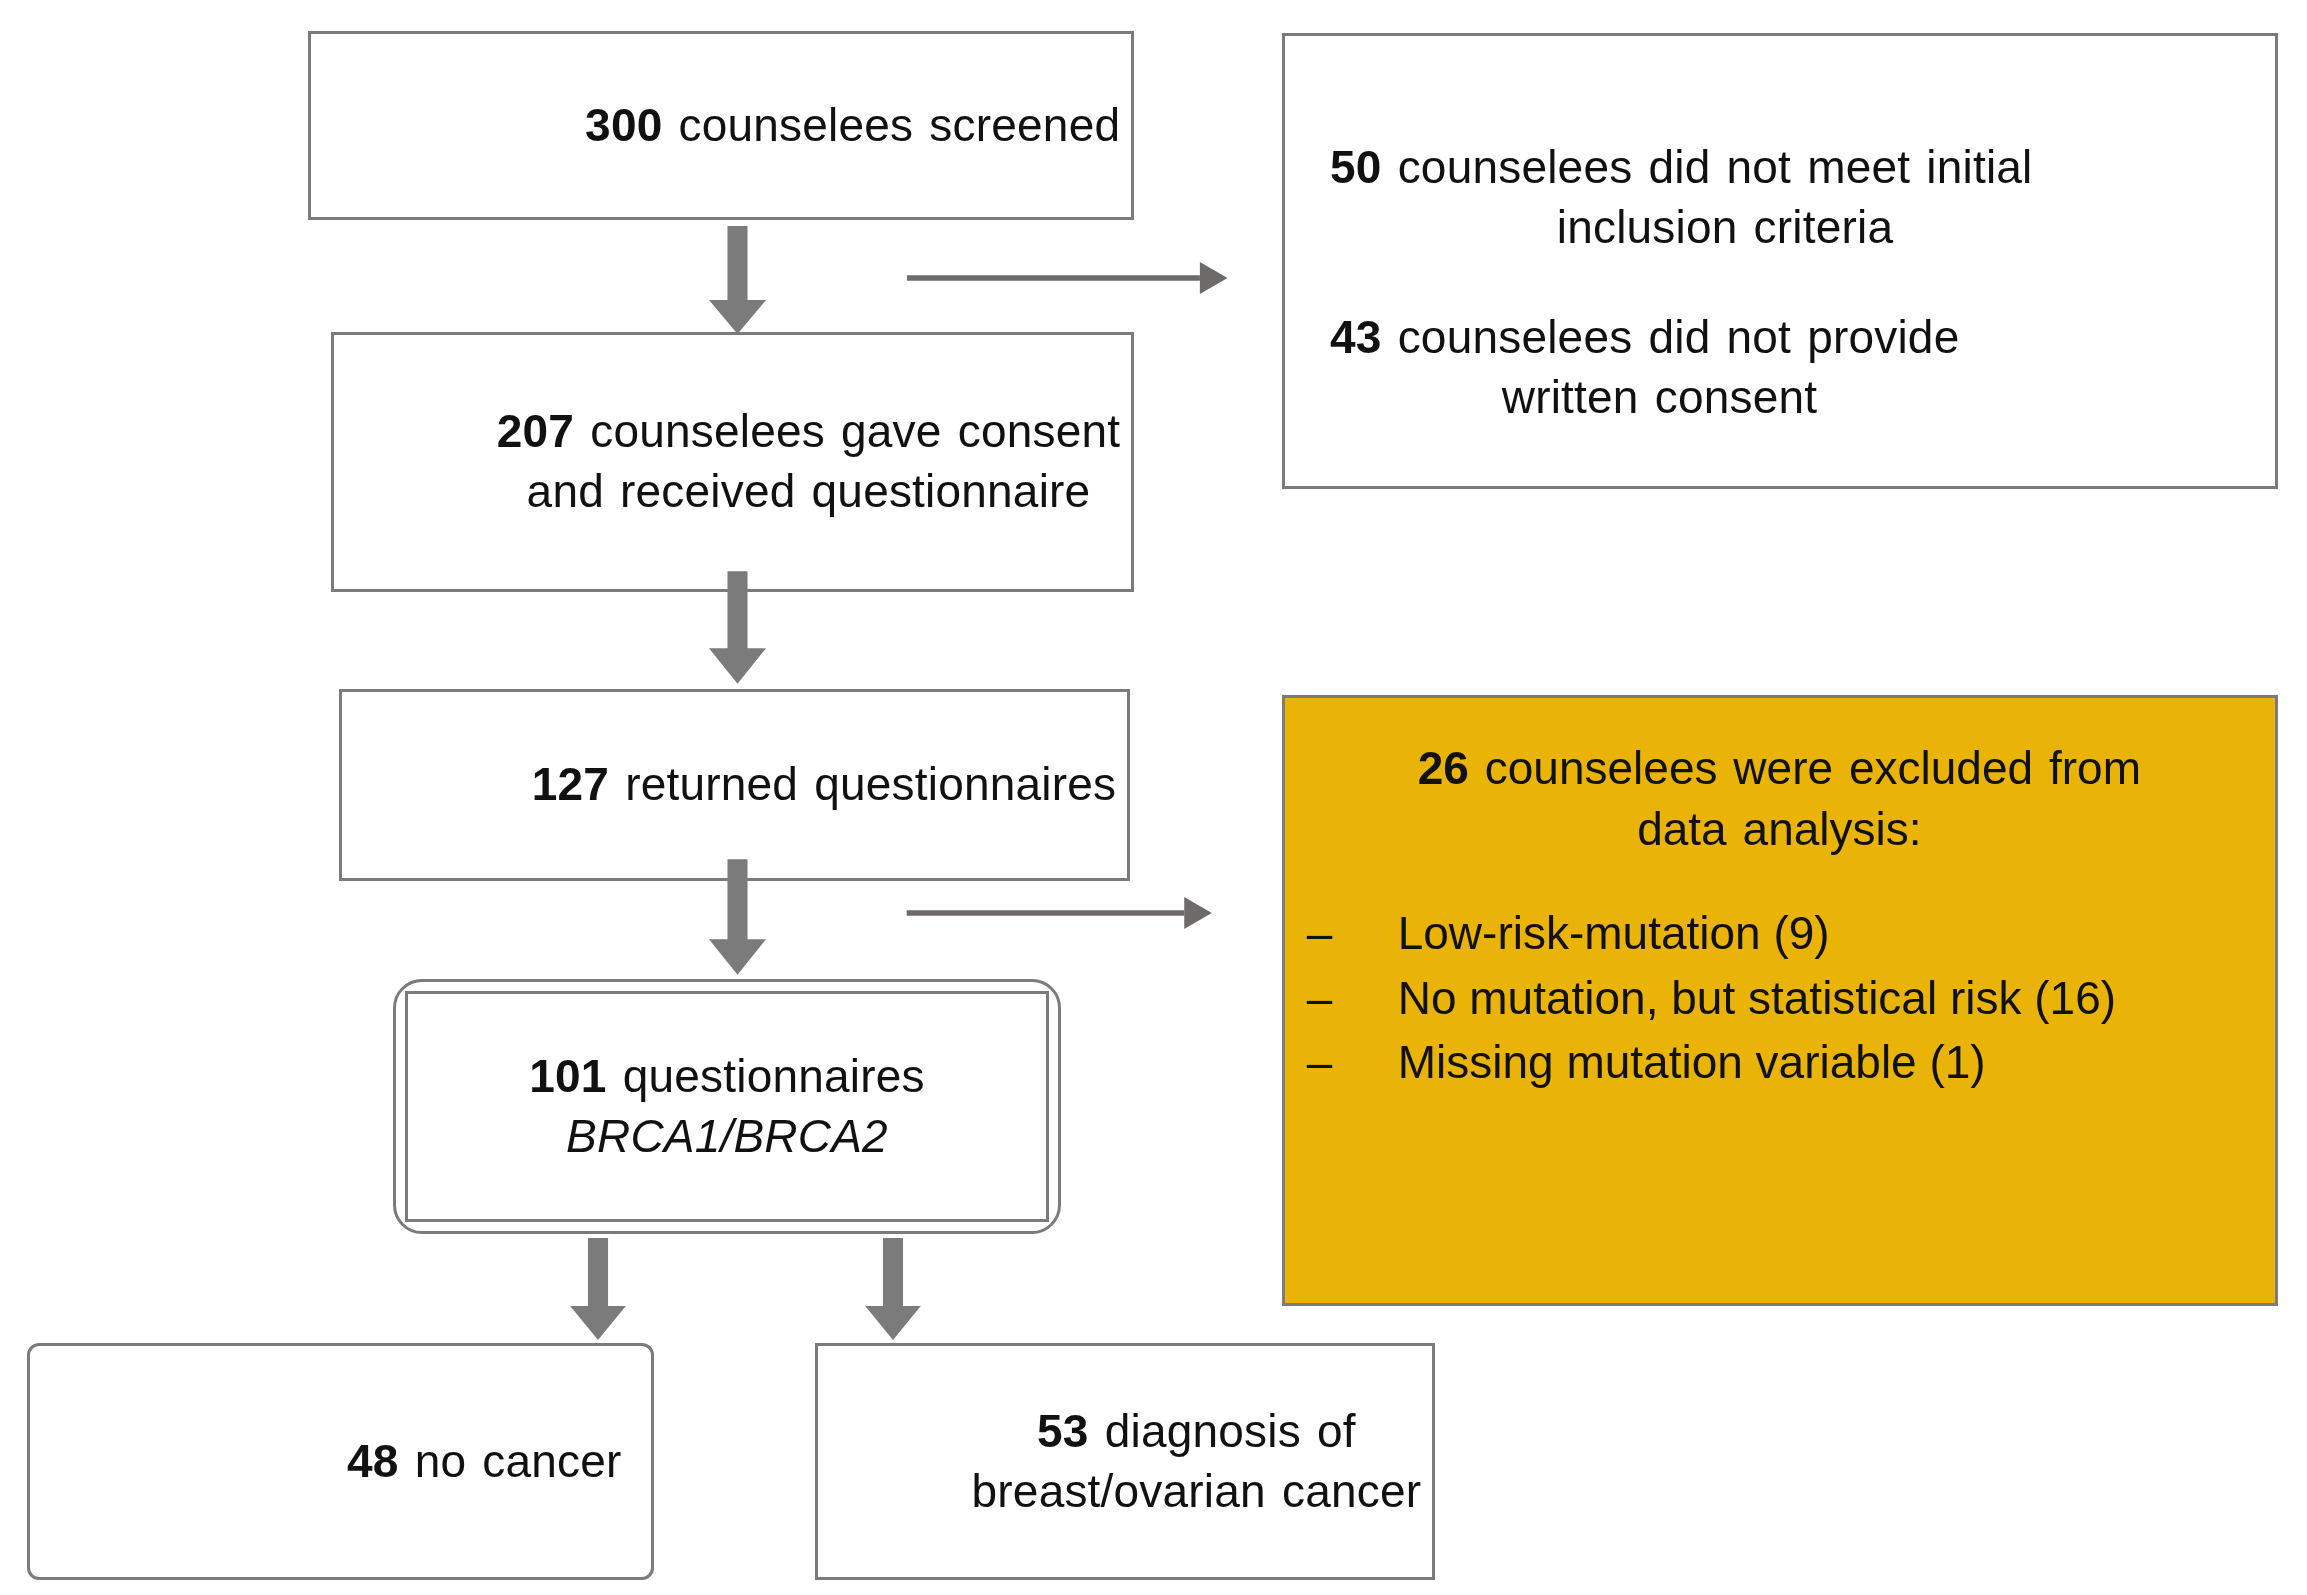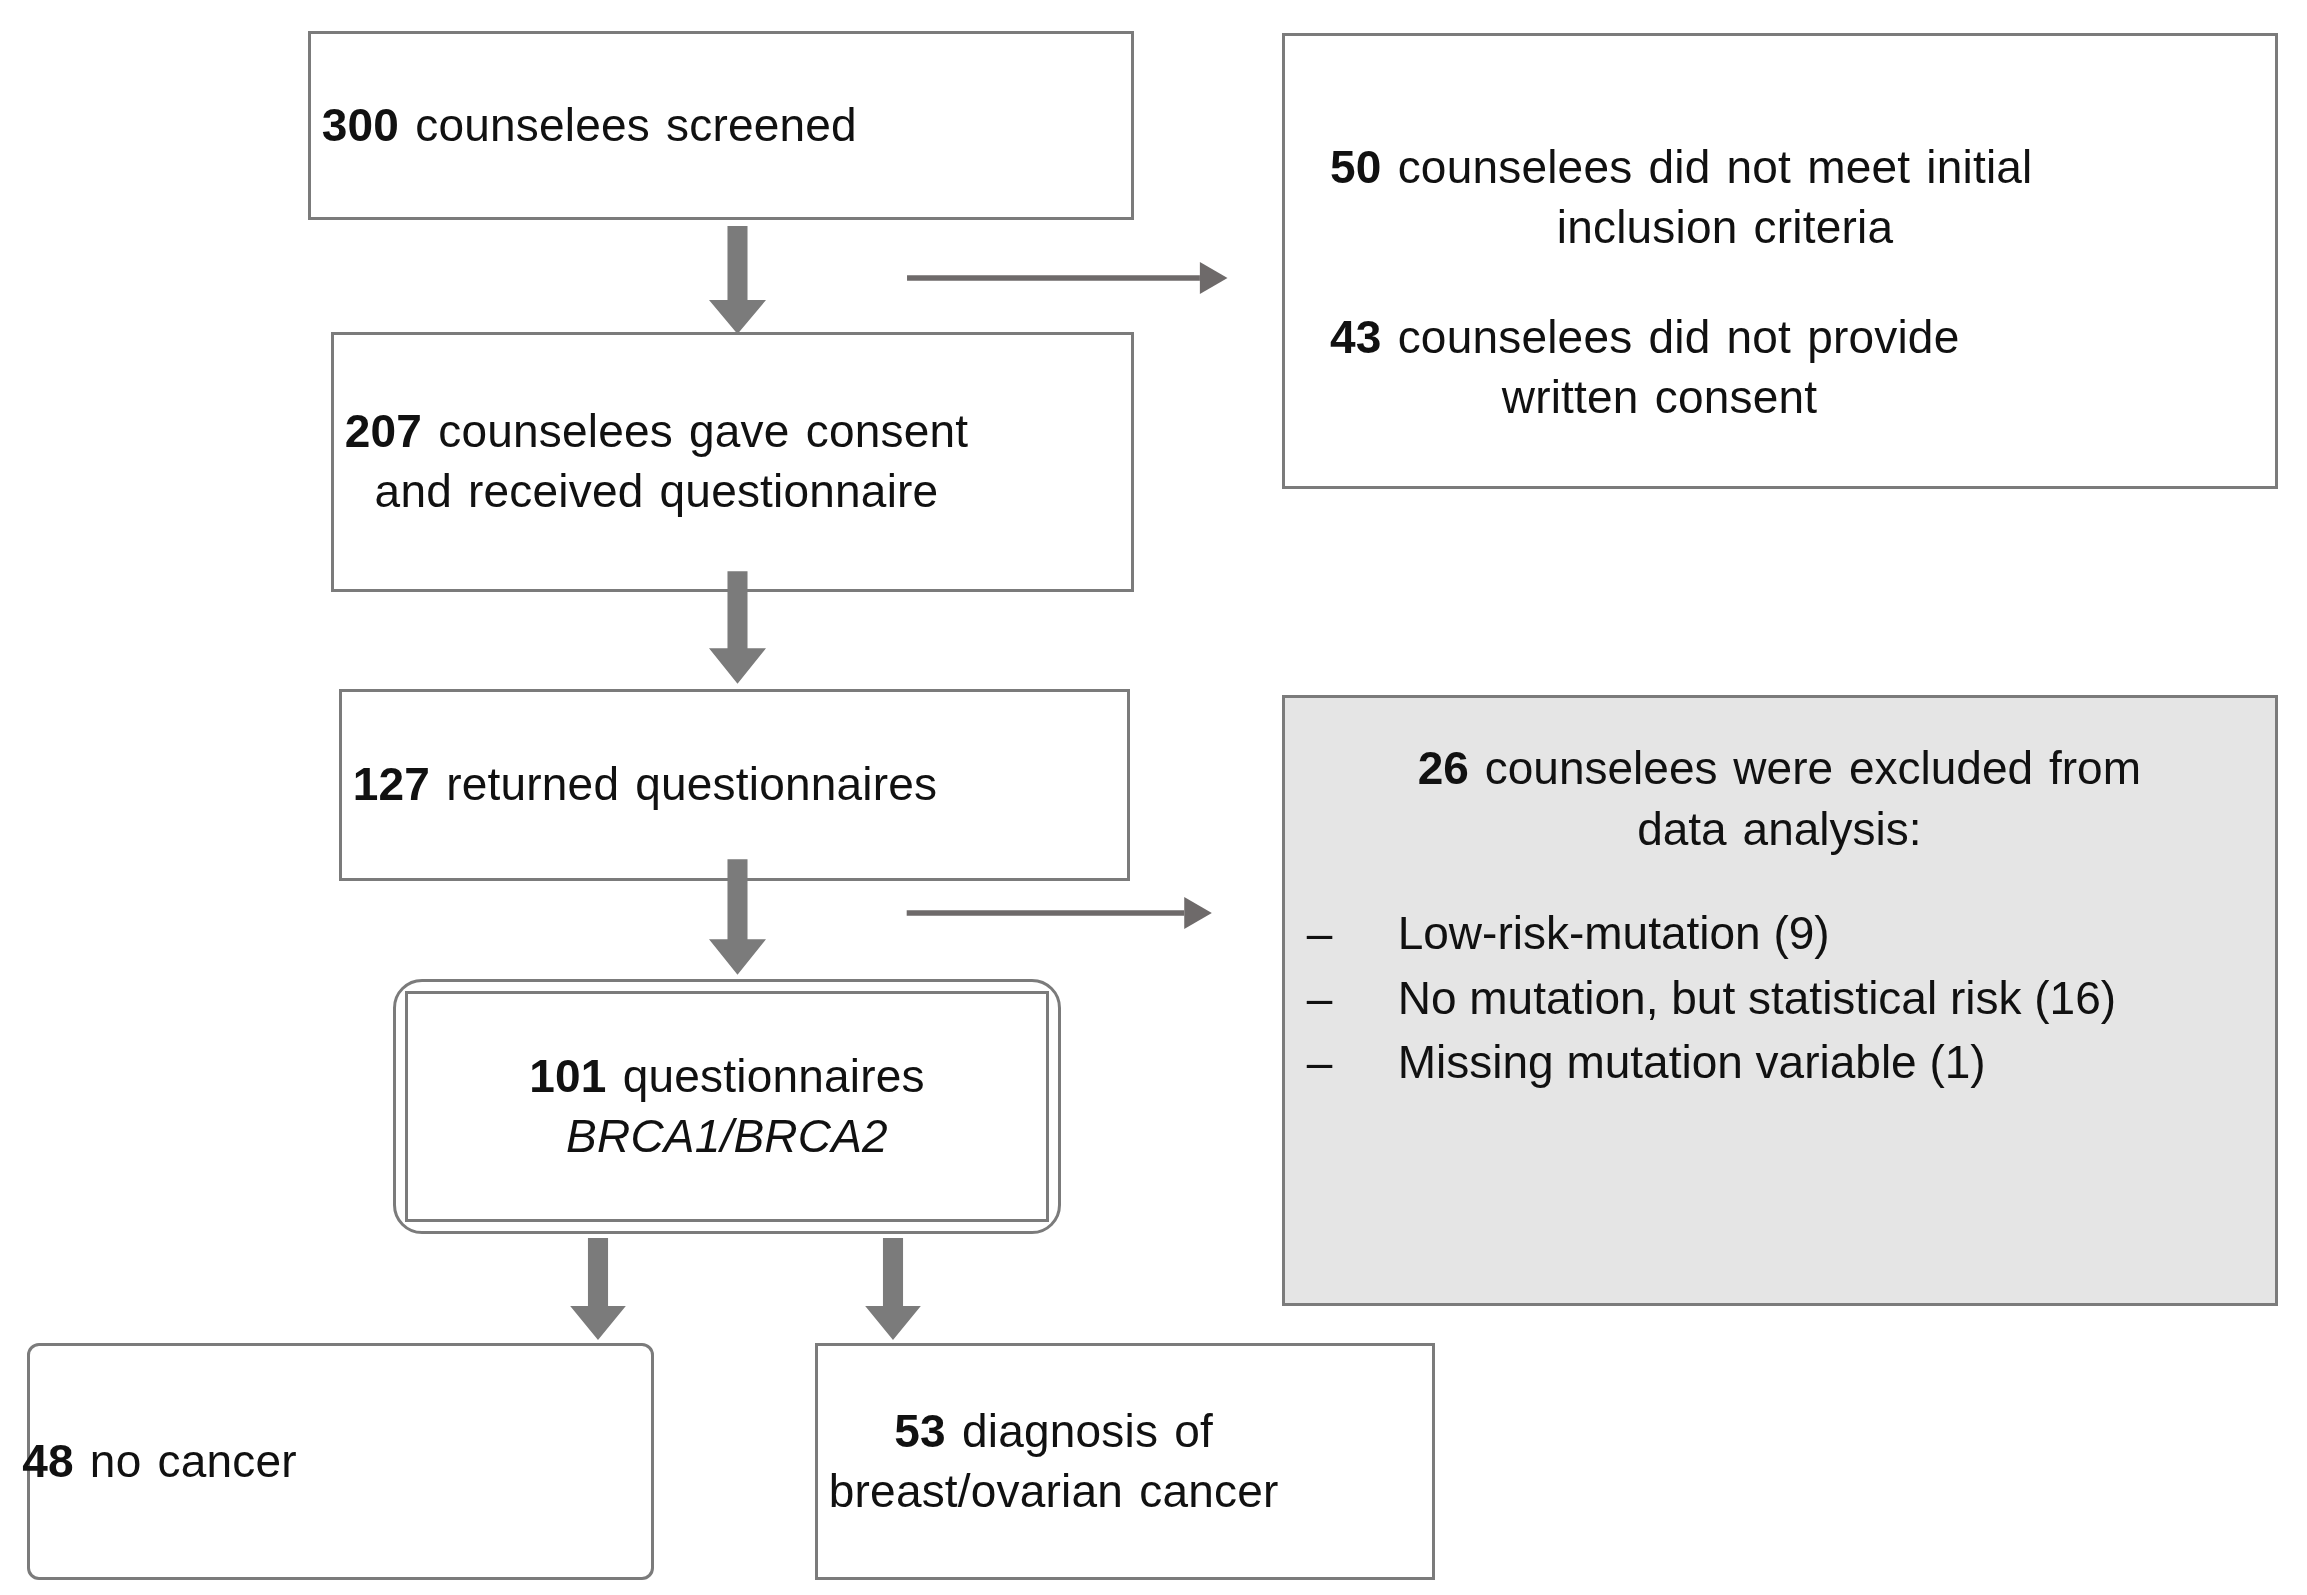--- a/index.html
+++ b/index.html
@@ -18,21 +18,21 @@
   }
 
   
   .box {
     position: absolute;
     box-sizing: border-box;
     border: 3.9px solid #7b7b7b;
     background: #ffffff;
     display: flex;
     align-items: center;
-    justify-content: flex-start;
+    justify-content: flex-end;
   }
   .box.double {
     border-width: 3.9px;
     padding: 9.3px;
   }
   .box.double > .inner-frame {
     box-sizing: border-box;
     width: 100%;
     height: 100%;
     border: 3.9px solid #7b7b7b;
@@ -52,21 +52,21 @@
     padding: 0 10.8px;
   }
   .txt b { font-weight: 700; }
   .txt i { font-style: italic; }
 
   
   .excl-wrap {
     position: absolute;
     box-sizing: border-box;
     border: 3.9px solid #7b7b7b;
-    background: #e5e5e5;
+    background: #eab308;
     padding: 40px 23px 31px 21.7px;
   }
   .excl-head {
     color: #111111;
     font-size: 46px;
     line-height: 1.32;
     text-align: center;
     word-spacing: 3.1px;
     padding: 0 10.8px;
   }

